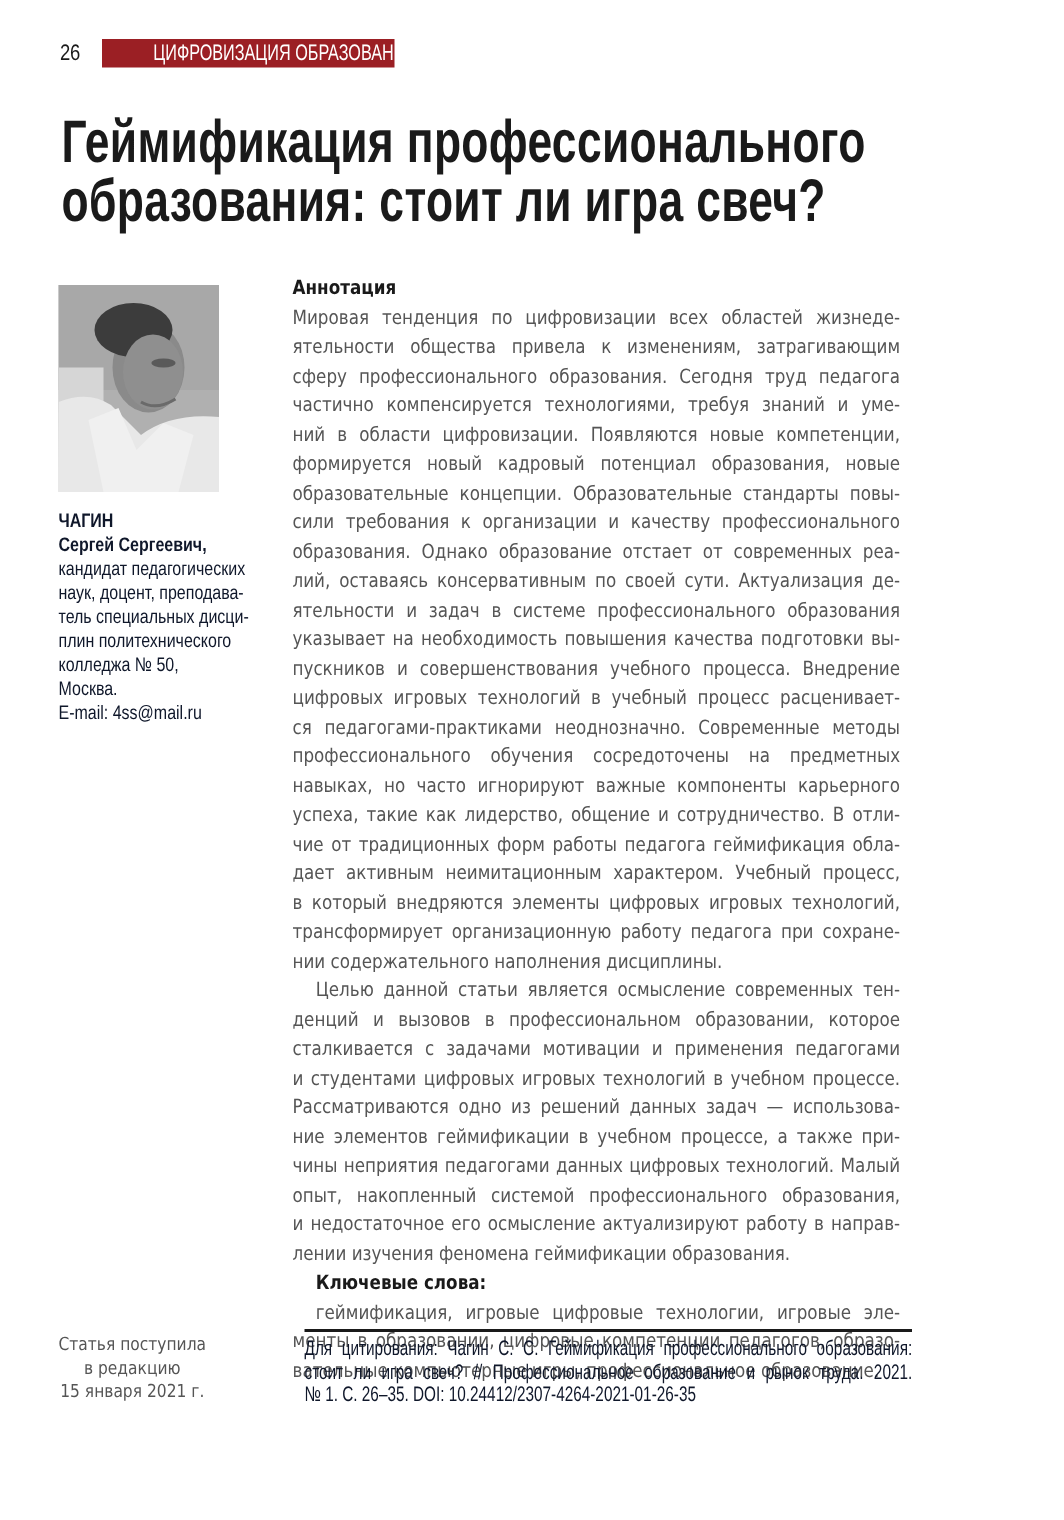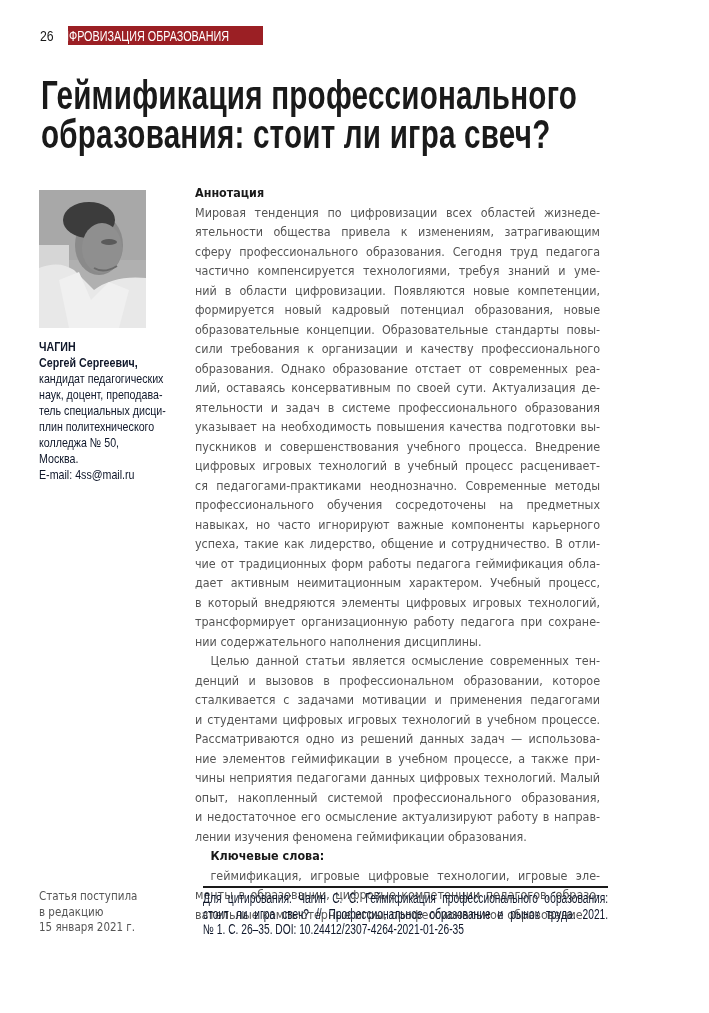--- a/index.html
+++ b/index.html
@@ -2,42 +2,42 @@
 <html><head>
   <meta charset="utf-8">
   <style>
     * { margin: 0; padding: 0; box-sizing: border-box; }
     html, body { width: 709px; height: 1013px; background: #ffffff; overflow: hidden; }
     body { position: relative; font-family: "DejaVu Sans", sans-serif; color: #1a1a1a; }
 
     .header { position: absolute; left: 40px; top: 26px; height: 19px; display: flex; align-items: center; gap: 37px; }
     .page-num { font-family: "Liberation Sans Narrow", "Liberation Sans", sans-serif; font-size: 15px; color: #1a1a1a; letter-spacing: -0.2px; transform: scaleX(0.82); transform-origin: left center; width: 16px; }
     .page-sep { font-family: "Liberation Sans", sans-serif; font-size: 16px; color: #1a1a1a; margin-left: 4px; }
-    .section-band { position: absolute; left: 28px; top: 0; width: 195px; height: 19px; background: #9b1f24; display: flex; align-items: center; justify-content: flex-end; }
+    .section-band { position: absolute; left: 28px; top: 0; width: 195px; height: 19px; background: #9b1f24; display: flex; align-items: center; justify-content: flex-start; }
     .section-label { font-family: "Liberation Sans", sans-serif; color: #ffffff; font-size: 15px; letter-spacing: 0px; transform: scaleX(0.72); white-space: nowrap; }
 
     .title { position: absolute; left: 41px; top: 76px; width: 620px; font-family: "Liberation Sans", sans-serif; font-weight: bold; font-size: 40px; line-height: 39px; color: #1a1a1a; transform: scaleX(0.74); transform-origin: left top; width: 800px; letter-spacing: 0.3px; }
 
     .photo { position: absolute; left: 39px; top: 190px; width: 107px; height: 138px; background: linear-gradient(180deg, #a9a9a9 0%, #b5b5b5 40%, #d8d8d8 70%, #e6e6e6 100%); overflow: hidden; }
     .photo svg { width: 100%; height: 100%; display: block; }
 
     .author { position: absolute; left: 39px; top: 339px; width: 160px; font-family: "Liberation Sans", sans-serif; font-size: 13px; line-height: 16px; color: #0f172a; }
     .author .inner { transform: scaleX(0.82); transform-origin: left top; width: 195px; }
     .author-surname, .author-name { font-weight: bold; display: block; }
     .author-line { display: block; }
 
     .abstract { position: absolute; left: 195px; top: 183px; width: 405px; font-family: "DejaVu Sans", sans-serif; font-size: 13px; line-height: 19.5px; color: #555555; }
     .abstract .inner { transform: scaleX(0.86); transform-origin: left top; width: 471px; }
     .heading { display: block; font-weight: bold; color: #1a1a1a; }
     .line { display: block; text-align: justify; text-align-last: justify; white-space: nowrap; }
     .line.last { text-align-last: left; }
     .line.indent { padding-left: 18px; }
     .heading.indent { padding-left: 18px; }
 
-    .received { position: absolute; left: 39px; top: 889px; font-family: "DejaVu Sans", sans-serif; font-size: 12px; line-height: 15.5px; color: #555555; }
+    .received { position: absolute; left: 39px; top: 889px; font-family: "DejaVu Sans", sans-serif; font-size: 12px; line-height: 15.5px; color: #555555; text-align: center; }
     .received .inner { transform: scaleX(0.86); transform-origin: left top; }
     .received span { display: block; white-space: nowrap; }
 
     .divider { position: absolute; left: 203px; top: 886px; width: 405px; height: 1.5px; background: #1a1a1a; }
 
     .citation { position: absolute; left: 203px; top: 891px; width: 405px; font-family: "Liberation Sans", sans-serif; font-size: 14px; line-height: 15.5px; color: #0f172a; }
     .citation .inner { transform: scaleX(0.73); transform-origin: left top; width: 555px; }
     .citation span { display: block; white-space: nowrap; text-align: justify; text-align-last: justify; }
     .citation span.last { text-align-last: left; }
   </style>

